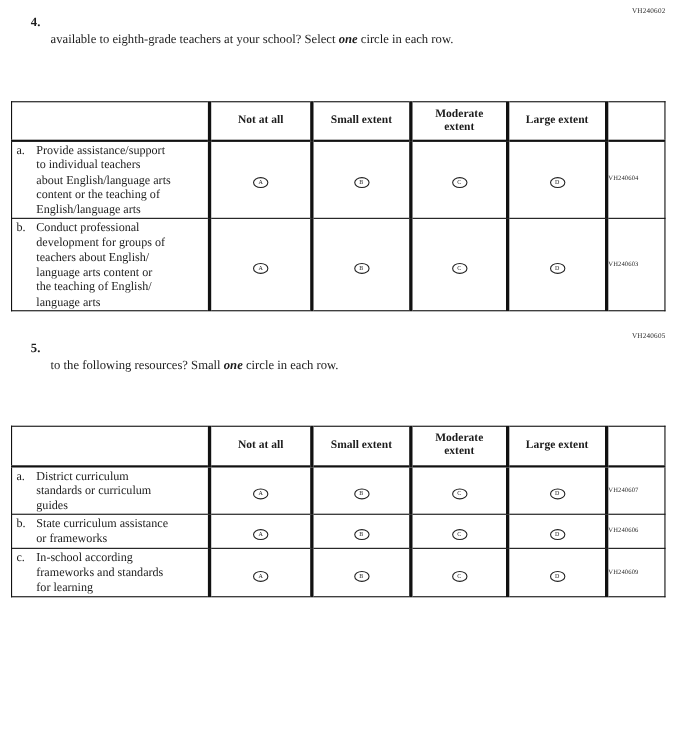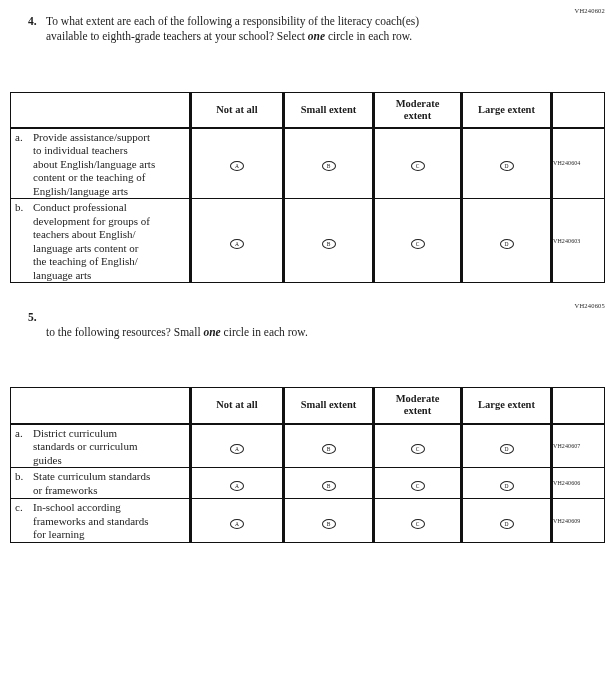--- a/index.html
+++ b/index.html
@@ -96,21 +96,21 @@
 </style>
 </head>
 <body>
 
 <div class="page">
 
   <div class="q-code" id="q4-code">VH240602</div>
 
   <div class="q-text" id="q4-text">
     <span class="q-num">4.</span>
-    <span class="q-body"><span>To what extent are each of the following a responsibility of the literacy coach(es)</span><br><span>available to eighth-grade teachers at your school? Select </span><b>one</b><span> circle in each row.</span></span>
+    <span class="q-body"><br><span>available to eighth-grade teachers at your school? Select </span><b>one</b><span> circle in each row.</span></span>
   </div>
 
   <table class="grid" id="table1">
     <colgroup>
       <col style="width:180px">
         <col style="width:93px">
         <col style="width:90px">
         <col style="width:88px">
         <col style="width:90px">
         <col style="width:53px">
@@ -201,21 +201,21 @@
       <td class="opt-cell"><span class="circle">A</span></td>
       <td class="opt-cell"><span class="circle">B</span></td>
       <td class="opt-cell"><span class="circle">C</span></td>
       <td class="opt-cell"><span class="circle">D</span></td>
       <td class="code-cell">VH240607</td>
     </tr>
     <tr style="height:31px">
       <td class="label-cell">
         <div class="row-label">
           <span class="row-letter">b.</span>
-          <span class="row-text">State curriculum standards
+          <span class="row-text">State curriculum assistance
 or frameworks</span>
         </div>
       </td>
       <td class="opt-cell"><span class="circle">A</span></td>
       <td class="opt-cell"><span class="circle">B</span></td>
       <td class="opt-cell"><span class="circle">C</span></td>
       <td class="opt-cell"><span class="circle">D</span></td>
       <td class="code-cell">VH240606</td>
     </tr>
     <tr style="height:44px">

